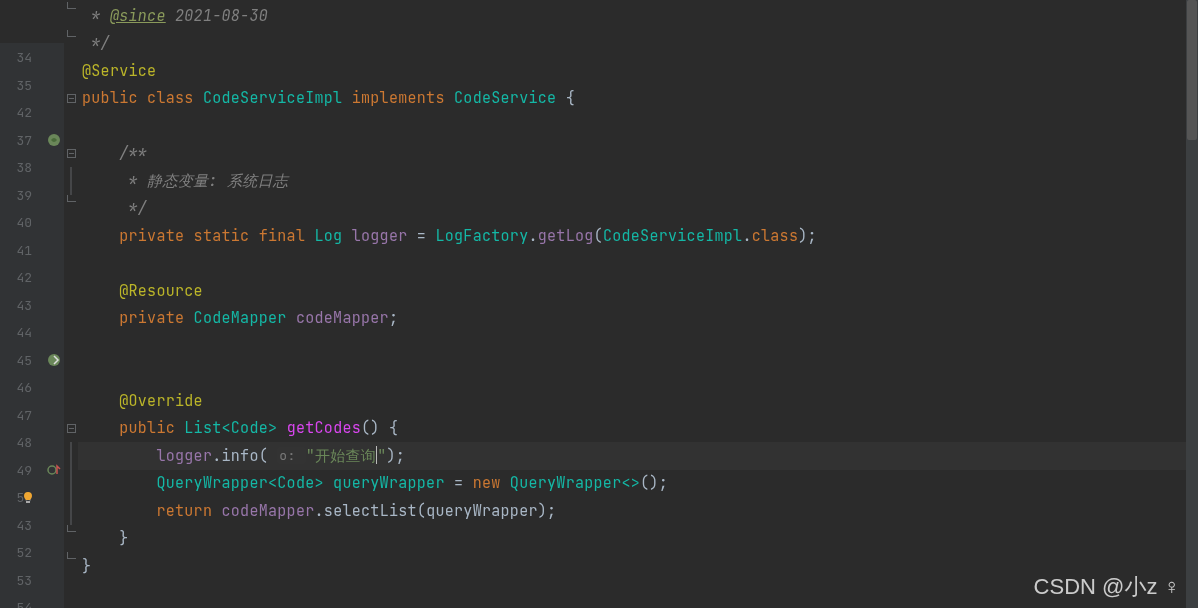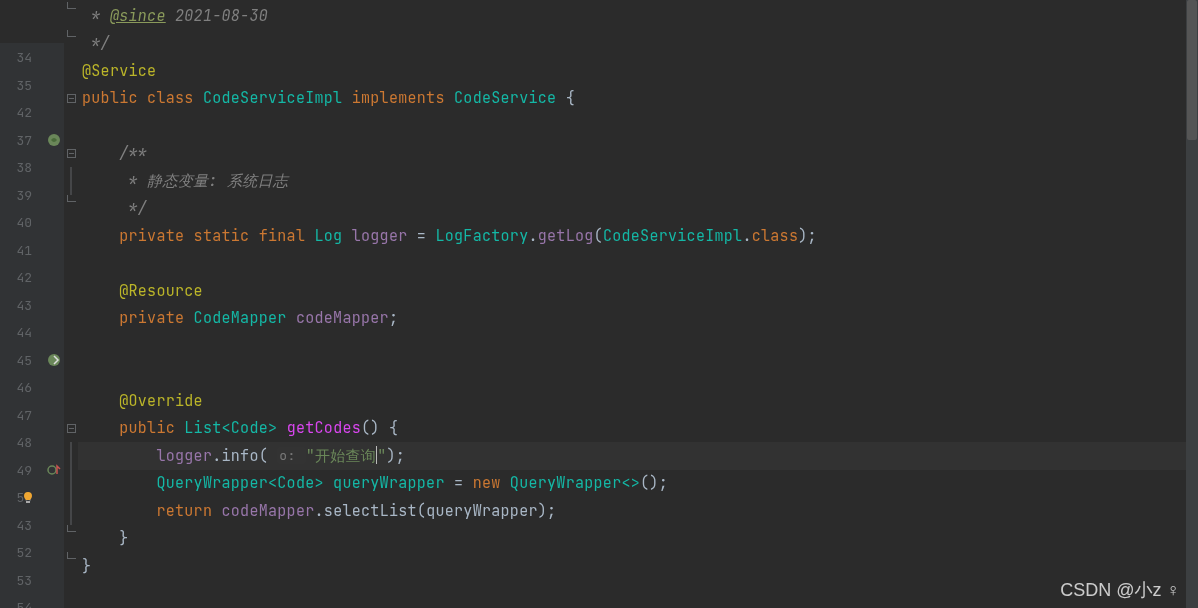--- a/index.html
+++ b/index.html
@@ -109,21 +109,21 @@
       background: #bbb;
       vertical-align: middle;
       margin-bottom: 2px;
     }
     .watermark {
       position: absolute;
       bottom: 6px;
       right: 18px;
       color: #e8e8e8;
       font-family: sans-serif;
-      font-size: 18px;
+      font-size: 22px;
       opacity: 0.85;
     }
     .icon-bean svg, .icon-impl svg, .icon-override svg, .icon-bulb svg { display:block; }
     .scrollbar {
       position: absolute; right: 0; top: 0; width: 12px; height: 100%;
       background: #3c3f41;
     }
     .scroll-thumb {
       position: absolute; right: 1px; top: 0; width:10px; height: 140px;
       background: #555; border-radius: 2px;

